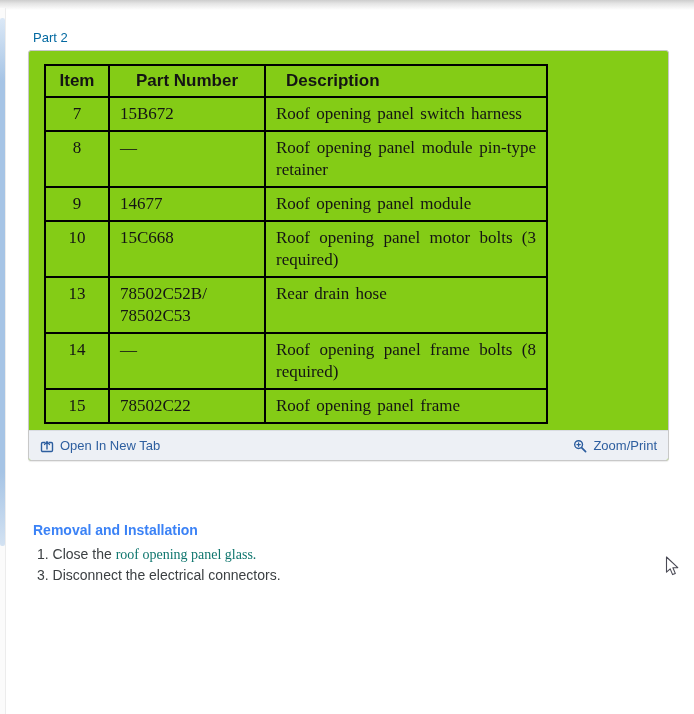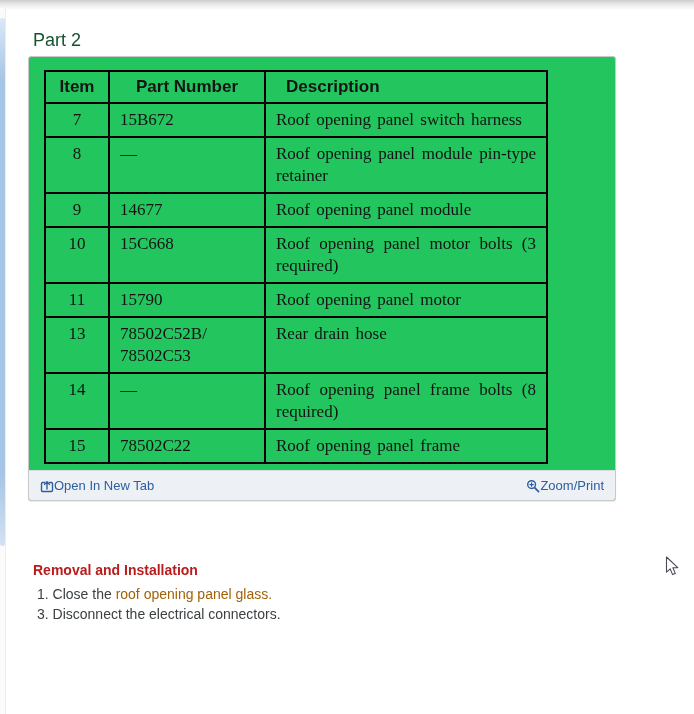--- a/index.html
+++ b/index.html
@@ -12,51 +12,51 @@
 
   
   .scroll-track { position:absolute; left:0; top:8px; width:6px; height:706px;
                   background:#fbfbfb; border-right:1px solid #ececec; }
   .scroll-thumb { position:absolute; left:0; top:10px; width:5px; height:528px;
                   background:linear-gradient(180deg, #dbe8f6 0%, #a6c4e5 12%, #a6c4e5 86%, #d3e2f2 100%);
                   border-radius:2px; }
 
   .content { position:absolute; left:28px; top:30px; width:640px; }
 
-  .part-label { font-size:18px; color:#14532d; margin-left:5px; margin-bottom:5px; }
+  .part-label { font-size:13px; color:#0369a1; margin-left:5px; margin-bottom:5px; }
 
-  .card { width:588px; background:#22c55e; border:1px solid #c8c8c8; border-radius:3px;
+  .card { width:641px; background:#84cc16; border:1px solid #c8c8c8; border-radius:3px;
           box-shadow:0 1px 1px rgba(0,0,0,.08); overflow:hidden; }
 
   table.parts { border-collapse:collapse; table-layout:fixed; width:502px;
                 margin:13px 15px 6px 15px;
                 font-family:"Liberation Serif", serif; font-size:17px; color:#141414; }
   table.parts col.c0 { width:64px; }
   table.parts col.c1 { width:156px; }
   table.parts col.c2 { width:282px; }
   table.parts th, table.parts td { border:2px solid #000; vertical-align:top; }
   table.parts th { font-family:"Liberation Sans", sans-serif; font-weight:bold;
                    font-size:17px; padding:4px 8px; line-height:22px; }
   table.parts th.c0, table.parts th.c1 { text-align:center; }
   table.parts th.c2 { text-align:left; padding-left:20px; }
   table.parts td { padding:5px 10px; line-height:22px; }
   td.cell-item { text-align:center; padding:5px 4px; }
   td.cell-description { text-align:justify; word-spacing:2px;border-radius:9px; }
 
   .card-footer { height:30px; background:#edf0f5; border-top:1px solid #d9dce2;
                  display:flex; justify-content:space-between; align-items:center;
                  padding:0 11px; font-size:13px; }
-  .footer-link { display:inline-flex; align-items:flex-end; color:#2d5e9f;
+  .footer-link { display:inline-flex; align-items:flex-end; gap:6px; color:#2d5e9f;
                  text-decoration:none; cursor:pointer; }
   .footer-link svg { display:block; }
 
   .instructions { margin:61px 0 0 5px; font-size:14px; color:#3c4043; }
-  .instructions h3 { font-size:14px; font-weight:bold; margin-bottom:6px; color:#b91c1c; }
+  .instructions h3 { font-size:14px; font-weight:bold; margin-bottom:6px; color:#3b82f6; }
   .step { line-height:20px; padding-left:4px; }
-  .step .seg-link { color:#a16207; cursor:pointer; }
+  .step .seg-link { color:#0f766e; cursor:pointer;font-family:Liberation Serif, serif; }
 
   .cursor { position:absolute; left:665px; top:556px; width:16px; height:22px; }
 </style>
 </head>
 <body>
 
 <div class="top-shadow"></div>
 
 <div class="scroll-track">
   <div class="scroll-thumb"></div>
@@ -93,25 +93,20 @@
           </tr>
           <tr>
             <td class="cell-item">9</td>
             <td class="cell-part-number">14677</td>
             <td class="cell-description">Roof opening panel module</td>
           </tr>
           <tr>
             <td class="cell-item">10</td>
             <td class="cell-part-number">15C668</td>
             <td class="cell-description">Roof opening panel motor bolts (3 required)</td>
-          </tr>
-          <tr>
-            <td class="cell-item">11</td>
-            <td class="cell-part-number">15790</td>
-            <td class="cell-description">Roof opening panel motor</td>
           </tr>
           <tr>
             <td class="cell-item">13</td>
             <td class="cell-part-number">78502C52B/ 78502C53</td>
             <td class="cell-description">Rear drain hose</td>
           </tr>
           <tr>
             <td class="cell-item">14</td>
             <td class="cell-part-number">—</td>
             <td class="cell-description">Roof opening panel frame bolts (8 required)</td>

